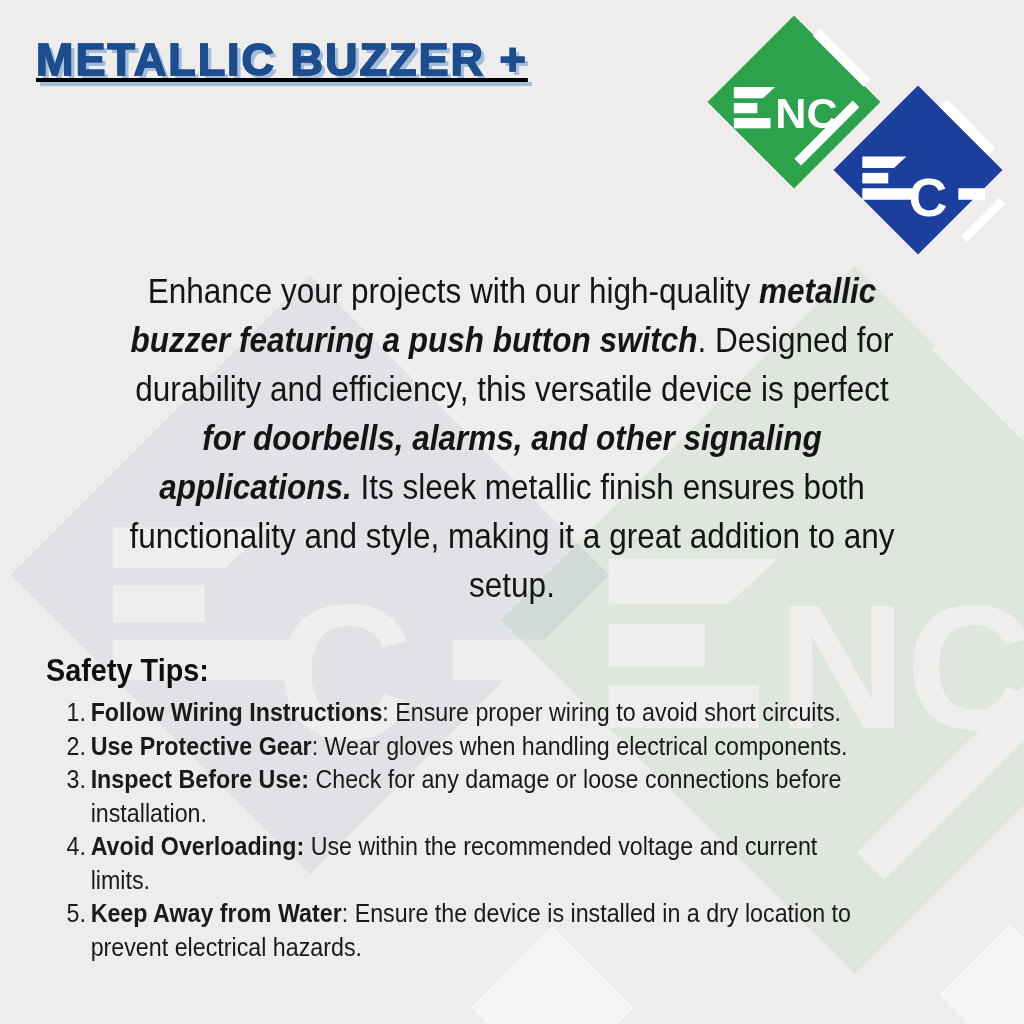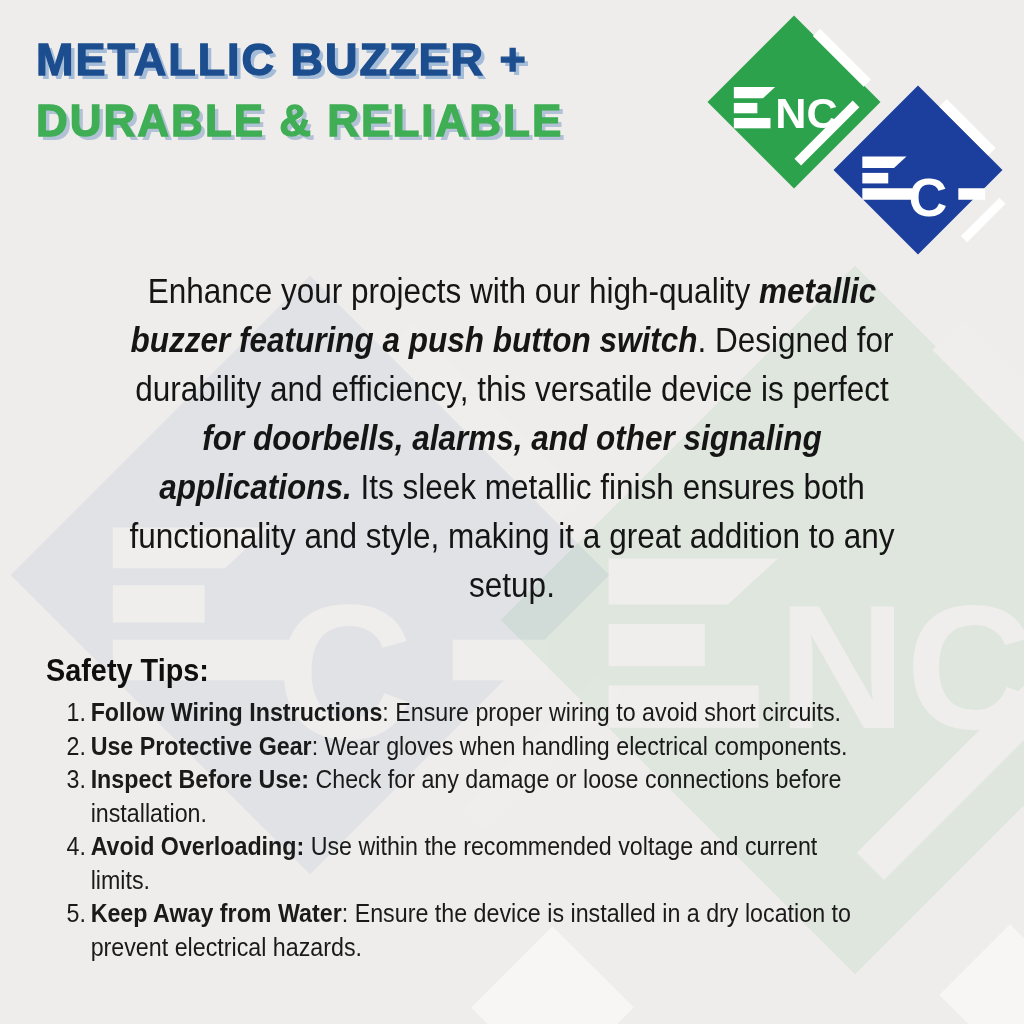--- a/index.html
+++ b/index.html
@@ -13,21 +13,21 @@
 
   
   .watermark { position:absolute; pointer-events:none; }
   #wm-blue  { left:-30px; top:235px; width:680px; height:680px; opacity:0.06; }
   #wm-green { left:470px; top:235px; width:770px; height:770px; opacity:0.08; }
   .wm-chip { position:absolute; background:#ffffff; opacity:0.5; transform:rotate(45deg); }
   #wm-chip-1 { left:495px; top:950px; width:115px; height:115px; }
   #wm-chip-2 { left:960px; top:945px; width:100px; height:100px; }
 
   
-  .header { position:absolute; left:36px; top:26px; }
+  .header { position:absolute; left:36px; top:26px;text-decoration:underline; }
   .title-line {
     font-size:45px; font-weight:bold; letter-spacing:2px;
     line-height:67px; white-space:nowrap;
     color:var(--title-blue, #1c4d8e);
     text-shadow:4px 4px 0 var(--title-shadow, #a4bcd8);
     -webkit-text-stroke:1.3px var(--title-blue, #1c4d8e);
   }
   .subtitle-line {
     font-size:44px; font-weight:bold; letter-spacing:2px;
     line-height:56px; white-space:nowrap;
@@ -100,21 +100,20 @@
   <use href="#d-blue"></use>
 </svg>
 <svg id="wm-green" class="watermark" viewBox="0 0 200 200">
   <use href="#d-green"></use>
 </svg>
 <div id="wm-chip-1" class="wm-chip"></div>
 <div id="wm-chip-2" class="wm-chip"></div>
 
 <div class="header">
   <div class="title-line">METALLIC BUZZER +</div>
-  <div class="subtitle-line">DURABLE &amp; RELIABLE</div>
 </div>
 
 <div class="logo-wrap">
   <svg class="logo-green" viewBox="0 0 200 200">
     <use href="#d-green"></use>
   </svg>
   <svg class="logo-blue" viewBox="0 0 200 200">
     <use href="#d-blue"></use>
   </svg>
 </div>

